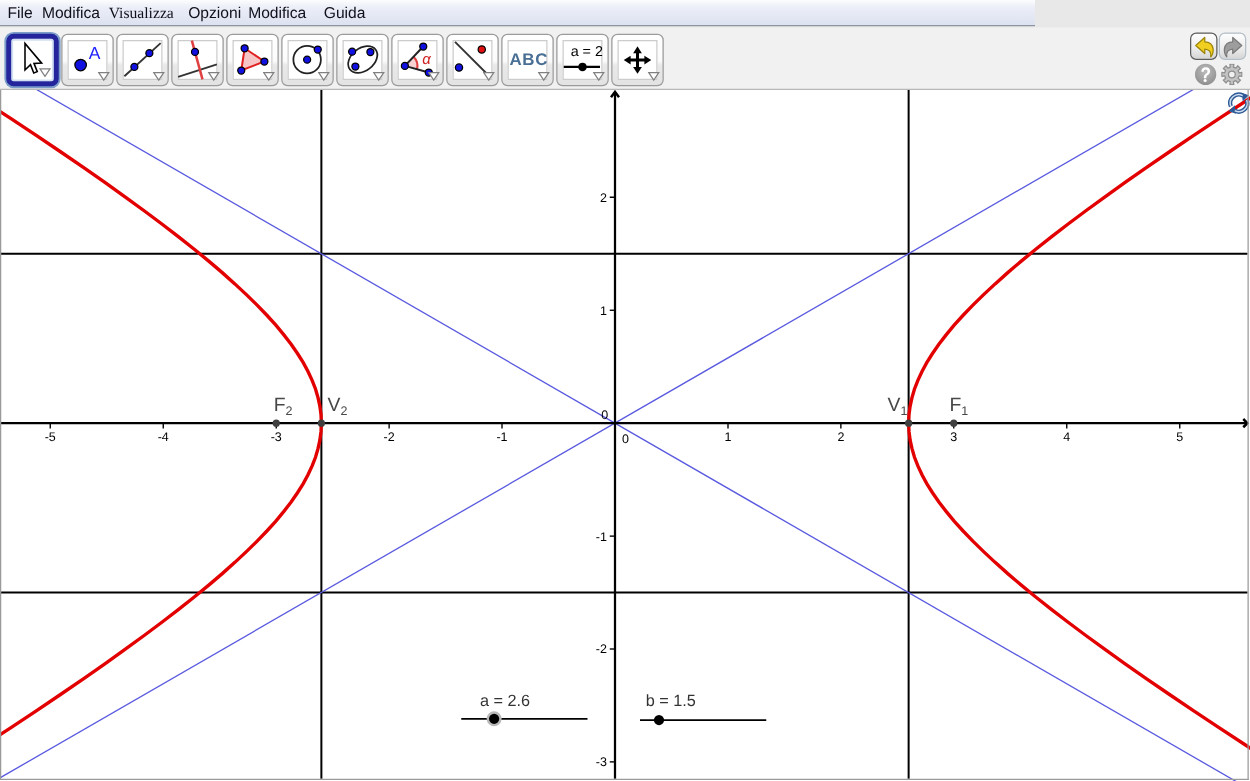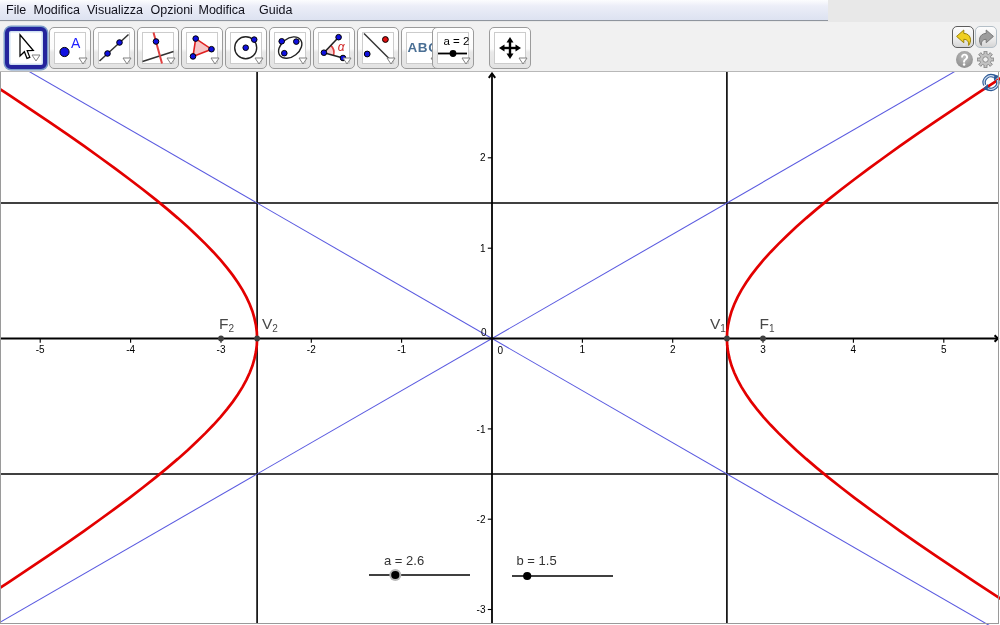--- a/index.html
+++ b/index.html
@@ -18,21 +18,21 @@
   background:linear-gradient(180deg,#fdfdfd 0%,#ececec 60%,#d5d5d5 100%); }
 .sbtn svg { position:absolute; left:0.5px; top:0.5px; }
 #helpc { position:absolute; left:956px; top:29px; width:17px; height:17px; border-radius:50%;
   background:radial-gradient(circle at 50% 35%, #bdbdbd 0%, #8f8f8f 80%);  }
 #gearw { position:absolute; left:977px; top:29px; width:17px; height:17px; }
 </style></head>
 <body>
 <div id="menubar">
 <span style="left:6px;">File</span>
 <span style="left:33.5px;">Modifica</span>
-<span style="left:87px;">Visualizza</span>
+<span style="left:87px;font-family:Liberation Serif, serif;">Visualizza</span>
 <span style="left:150.5px;">Opzioni</span>
 <span style="left:198.5px;">Modifica</span>
 <span style="left:259px;">Guida</span>
 </div>
 <div id="toolbar">
 <div class="tbtn sel" style="left:5px;">
       <div class="icn">
         <svg width="32" height="32" viewBox="0 0 32 32">
           <path d="M11,3.8 L11,25 L15.4,20.7 L18,27.4 L20.8,26.3 L18.2,19.7 L24.3,19.5 Z" fill="#fff" stroke="#000" stroke-width="1.25" stroke-linejoin="miter"></path>
         </svg>
@@ -146,21 +146,21 @@
 <div class="tbtn" style="left:401px;">
       <div class="icn">
         <svg width="32" height="32" viewBox="0 0 32 32">
           <text x="1.5" y="20" font-family="Liberation Sans, sans-serif" font-size="13.5px" font-weight="bold" fill="#4a6f94" letter-spacing="0.6">ABC</text>
         </svg>
       </div>
       <svg width="10" height="8" viewBox="0 0 10 8" style="position:absolute;right:2px;bottom:3px;">
         <path d="M1,1 L9,1 L5,7 Z" fill="#fff" stroke="#808080" stroke-width="1"></path>
       </svg>
     </div>
-<div class="tbtn" style="left:432px;">
+<div class="tbtn" style="left:445px;">
       <div class="icn">
         <svg width="32" height="32" viewBox="0 0 32 32">
           <text x="6.5" y="13" font-family="Liberation Sans, sans-serif" font-size="11.5px" fill="#000">a = 2</text>
           <line x1="1" y1="21.5" x2="30" y2="21.5" stroke="#000" stroke-width="1.8"></line>
           <circle cx="16" cy="21.5" r="3.4" fill="#000"></circle>
         </svg>
       </div>
       <svg width="10" height="8" viewBox="0 0 10 8" style="position:absolute;right:2px;bottom:3px;">
         <path d="M1,1 L9,1 L5,7 Z" fill="#fff" stroke="#808080" stroke-width="1"></path>
       </svg>

